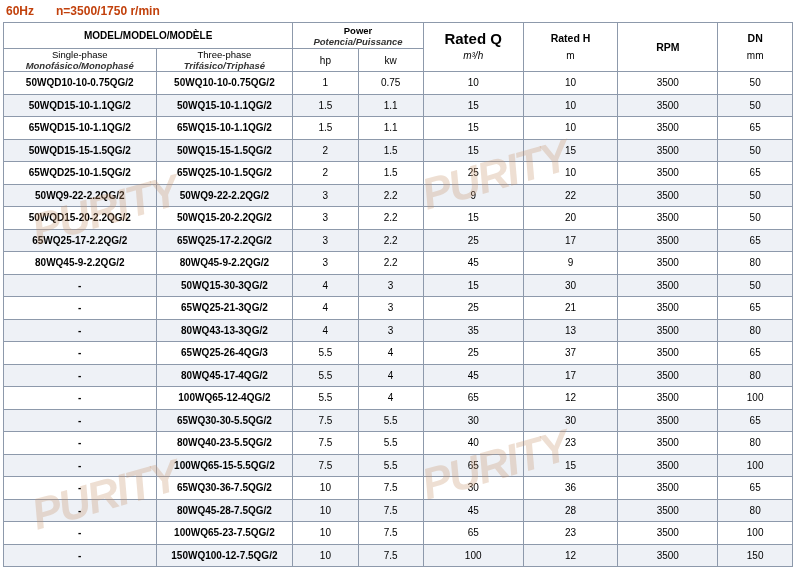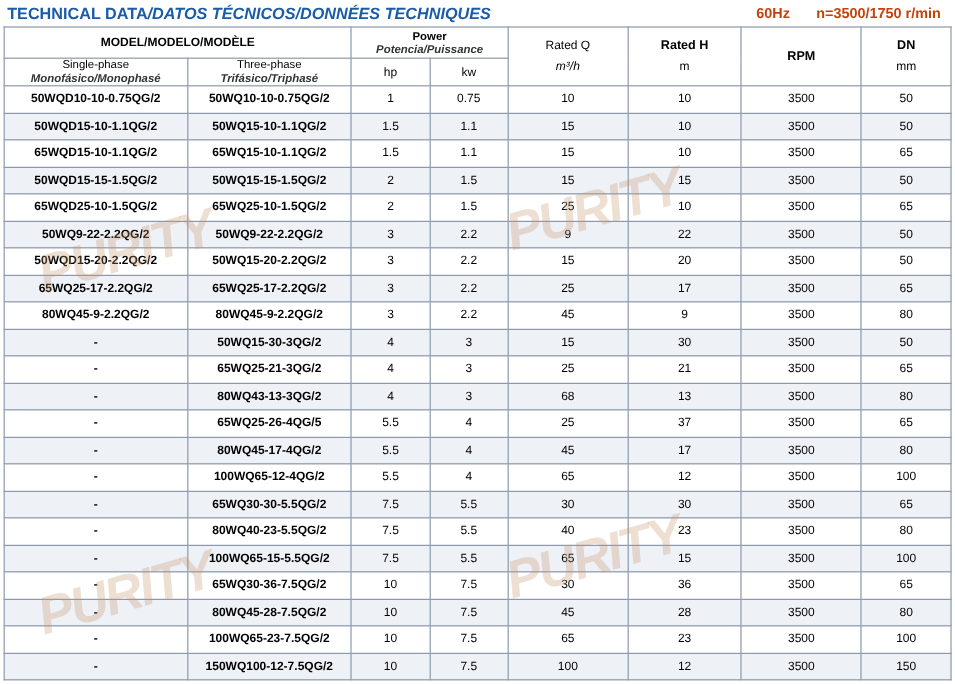--- a/index.html
+++ b/index.html
@@ -130,21 +130,20 @@
 <div class="page">
 
   <div class="watermark">
     <div class="wm-text wm1">PURITY</div>
     <div class="wm-text wm2">PURITY</div>
     <div class="wm-text wm3">PURITY</div>
     <div class="wm-text wm4">PURITY</div>
   </div>
 
   <div class="doc-header">
-    <div class="doc-title"><span class="nonital">TECHNICAL DATA</span><span>/DATOS TÉCNICOS</span><span>/DONNÉES TECHNIQUES</span></div>
     <div class="doc-header-right">
       <span>60Hz</span>
       <span>n=3500/1750 r/min</span>
     </div>
   </div>
 
   <table class="spec">
     <colgroup>
       <col style="width:145px">
       <col style="width:130px">
@@ -156,21 +155,21 @@
       <col style="width:71px">
     </colgroup>
     <thead>
       <tr class="hdr-top">
         <th colspan="2">MODEL/MODELO/MODÈLE</th>
         <th colspan="2">
           <span class="sub-en" style="font-weight:bold;">Power</span>
           <span class="sub-es">Potencia/Puissance</span>
         </th>
         <th rowspan="2">
-          <span class="sub-en" style="font-weight:normal;font-size:10px;">Rated Q</span>
+          <span class="sub-en" style="font-weight:bold;font-size:15px;">Rated Q</span>
           <span class="unit" style="display:block;margin-top:6px;font-style:italic;">m³/h</span>
         </th>
         <th rowspan="2">
           <span class="sub-en" style="font-weight:bold;font-size:10.5px;">Rated H</span>
           <span class="unit" style="display:block;margin-top:6px;">m</span>
         </th>
         <th rowspan="2">
           <span class="sub-en" style="font-weight:bold;font-size:10.5px;">RPM</span>
         </th>
         <th rowspan="2">
@@ -300,28 +299,28 @@
           <td class="num-cell">25</td>
           <td class="num-cell">21</td>
           <td class="num-cell">3500</td>
           <td class="num-cell">65</td>
         </tr>
         <tr class="alt">
           <td class="model-cell dash">-</td>
           <td class="model-cell">80WQ43-13-3QG/2</td>
           <td class="num-cell">4</td>
           <td class="num-cell">3</td>
-          <td class="num-cell">68</td>
+          <td class="num-cell">35</td>
           <td class="num-cell">13</td>
           <td class="num-cell">3500</td>
           <td class="num-cell">80</td>
         </tr>
         <tr>
           <td class="model-cell dash">-</td>
-          <td class="model-cell">65WQ25-26-4QG/5</td>
+          <td class="model-cell">65WQ25-26-4QG/3</td>
           <td class="num-cell">5.5</td>
           <td class="num-cell">4</td>
           <td class="num-cell">25</td>
           <td class="num-cell">37</td>
           <td class="num-cell">3500</td>
           <td class="num-cell">65</td>
         </tr>
         <tr class="alt">
           <td class="model-cell dash">-</td>
           <td class="model-cell">80WQ45-17-4QG/2</td>

